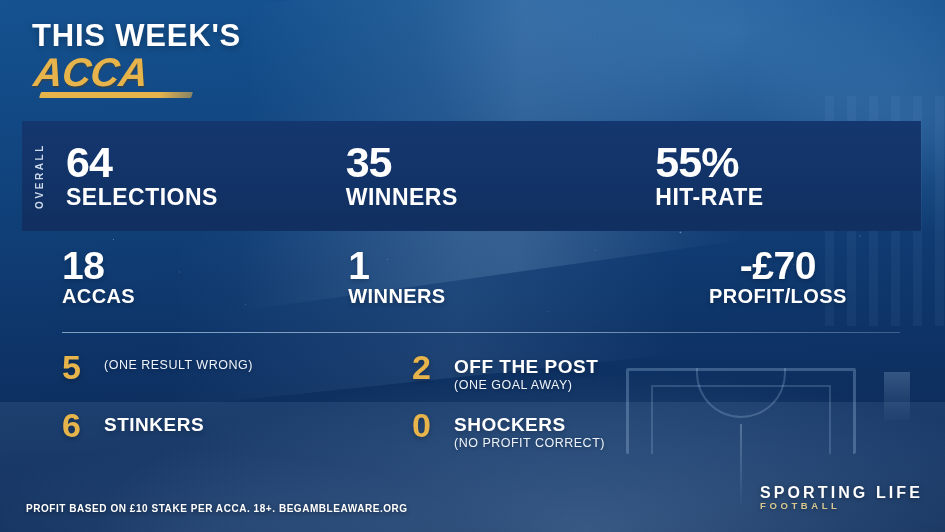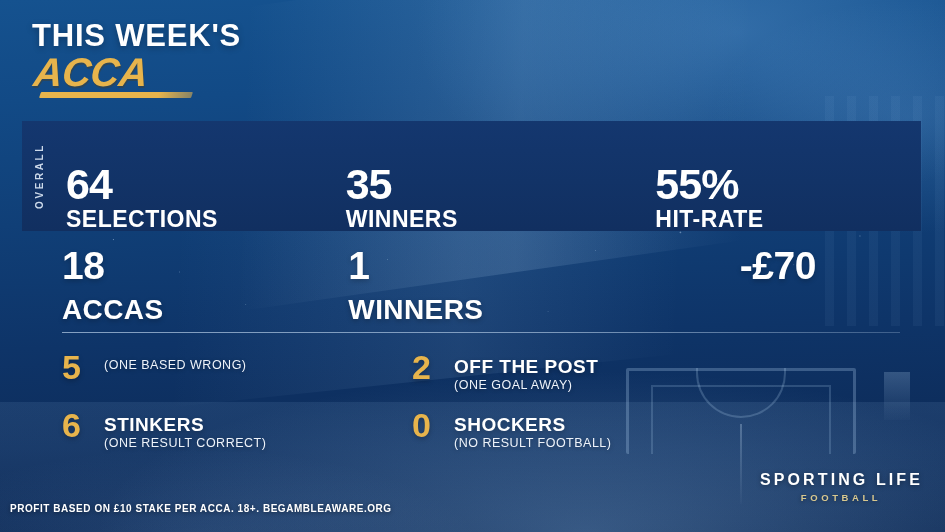--- a/index.html
+++ b/index.html
@@ -131,21 +131,21 @@
     position:absolute;
     color:#ccd9ea; font-size:10px; font-weight:bold;
     letter-spacing:2.6px;
     writing-mode:vertical-rl; transform:rotate(180deg);
     white-space:nowrap;
   }
   .vlabel-overall { left:12px; top:50%; transform:translateY(-50%) rotate(180deg); }
 
   .ov-cols {
     position:absolute; left:44px; right:0; top:0; bottom:0;
-    display:flex; align-items:flex-end;
+    display:flex; align-items:center;
   }
   .ov-col { width:280px; }
   .ov-col.c2 { margin-left:14px; }
   .ov-col.c3 { margin-left:44px; }
   .ov-num {
     color:#ffffff; font-size:43px; font-weight:bold; line-height:0.92;
     letter-spacing:-1px;
   }
   .ov-lab {
     color:#ffffff; font-size:23px; font-weight:bold; letter-spacing:0.5px;
@@ -160,22 +160,22 @@
     display:flex; align-items:flex-start;
   }
   .art-col { width:338px; }
   .art-col.m2 { margin-left:0px; }
   .art-col.m3 { margin-left:0px; }
   .art-num {
     color:#ffffff; font-size:39px; font-weight:bold; line-height:0.94;
     letter-spacing:-0.5px; text-shadow:0 2px 5px rgba(0,0,0,0.22);
   }
   .art-lab {
-    color:#ffffff; font-size:28px; font-weight:bold; letter-spacing:0.4px;
-    line-height:1.05; margin-top:10px; text-shadow:0 2px 5px rgba(0,0,0,0.25);
+    color:#ffffff; font-size:20px; font-weight:bold; letter-spacing:0.4px;
+    line-height:1.05; margin-top:1px; text-shadow:0 2px 5px rgba(0,0,0,0.25);
   }
   .art-col.m3 .art-num, .art-col.m3 .art-lab { text-align:center; }
 
   .divider {
     position:absolute; left:62px; width:838px; top:101px; height:1px;
     background:linear-gradient(90deg, rgba(205,226,248,0.62) 0%, rgba(205,226,248,0.55) 60%, rgba(205,226,248,0.25) 100%);
   }
 
   
   .small-grid { position:absolute; left:62px; right:20px; top:122px; }
@@ -191,32 +191,32 @@
     color:#ffffff; font-size:19px; font-weight:bold; letter-spacing:0.5px;
     line-height:1.05; text-shadow:0 2px 5px rgba(0,0,0,0.25);
   }
   .sg-sub {
     color:#eef3fa; font-size:12.5px; font-weight:normal; letter-spacing:0.5px;
     line-height:1.1; margin-top:2px; text-shadow:0 1px 4px rgba(0,0,0,0.3);
   }
 
   
   .footer-note {
-    position:absolute; left:10px; bottom:18px; z-index:6;
+    position:absolute; left:26px; bottom:18px; z-index:6;
     color:#ffffff; font-size:10px; font-weight:bold; letter-spacing:0.55px;
     text-shadow:0 1px 4px rgba(0,0,0,0.45);
   }
-  .brand { position:absolute; right:22px; bottom:30px; z-index:6; text-align:center; }
+  .brand { position:absolute; right:22px; bottom:22px; z-index:6; text-align:left; }
   .brand-main {
     color:#ffffff; font-size:16px; font-weight:bold; letter-spacing:3.1px;
     line-height:1; text-shadow:0 1px 5px rgba(0,0,0,0.4);
   }
   .brand-sub {
     color:#d8c88f; font-size:9.5px; font-weight:bold; letter-spacing:3.6px;
-    line-height:1; margin-top:5px; margin-right:1px;
+    line-height:1; margin-right:1px;
     text-shadow:0 1px 4px rgba(0,0,0,0.4);
   }
 </style>
 </head>
 <body>
 
 <div class="bg"></div>
 <div class="bg-crowd"></div>
 <div class="bg-stand"></div>
 <div class="bg-streak"></div>
@@ -258,54 +258,54 @@
     <div class="art-col m1">
       <div class="art-num">18</div>
       <div class="art-lab">ACCAS</div>
     </div>
     <div class="art-col m2">
       <div class="art-num">1</div>
       <div class="art-lab">WINNERS</div>
     </div>
     <div class="art-col m3">
       <div class="art-num">-£70</div>
+      <div class="art-lab">PROFIT/LOSS</div>
     </div>
   </div>
 
   <div class="divider"></div>
 
   <div class="small-grid">
     <div class="sg-row">
       <div class="sg-cell">
         <div class="sg-num">5</div>
         <div class="sg-txt">
-          <div class="sg-sub">(ONE BASED WRONG)</div>
+          <div class="sg-sub">(ONE RESULT WRONG)</div>
         </div>
       </div>
       <div class="sg-cell">
         <div class="sg-num">2</div>
         <div class="sg-txt">
           <div class="sg-title">OFF THE POST</div>
           <div class="sg-sub">(ONE GOAL AWAY)</div>
         </div>
       </div>
     </div>
     <div class="sg-row">
       <div class="sg-cell">
         <div class="sg-num">6</div>
         <div class="sg-txt">
           <div class="sg-title">STINKERS</div>
-          <div class="sg-sub">(ONE RESULT CORRECT)</div>
         </div>
       </div>
       <div class="sg-cell">
         <div class="sg-num">0</div>
         <div class="sg-txt">
           <div class="sg-title">SHOCKERS</div>
-          <div class="sg-sub">(NO RESULT FOOTBALL)</div>
+          <div class="sg-sub">(NO PROFIT CORRECT)</div>
         </div>
       </div>
     </div>
   </div>
 </div>
 
 <div class="footer-note">PROFIT BASED ON £10 STAKE PER ACCA. 18+. BEGAMBLEAWARE.ORG</div>
 <div class="brand">
   <div class="brand-main">SPORTING LIFE</div>
   <div class="brand-sub">FOOTBALL</div>

